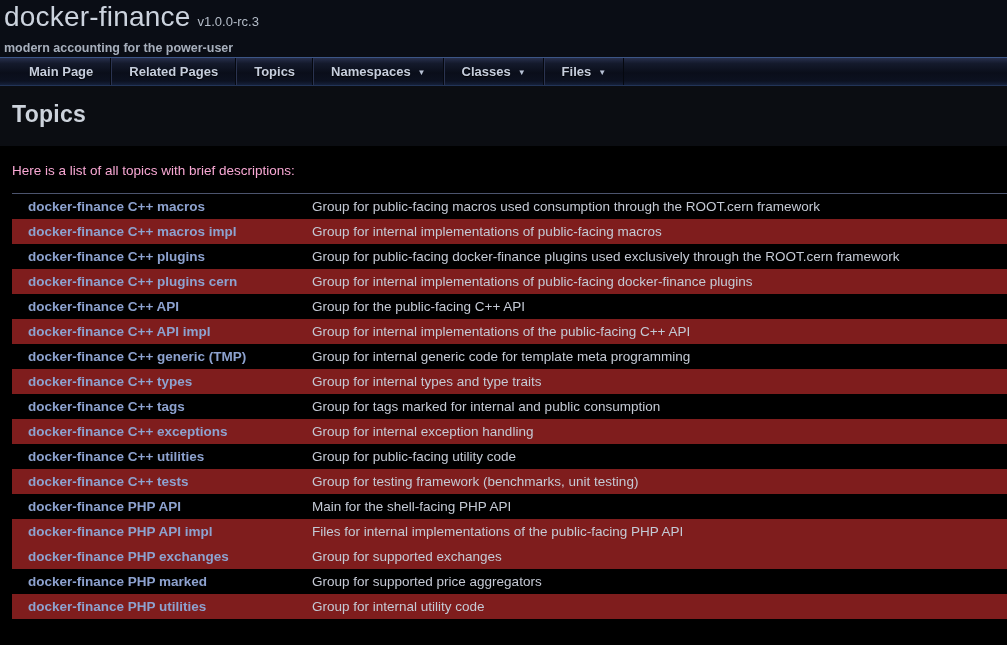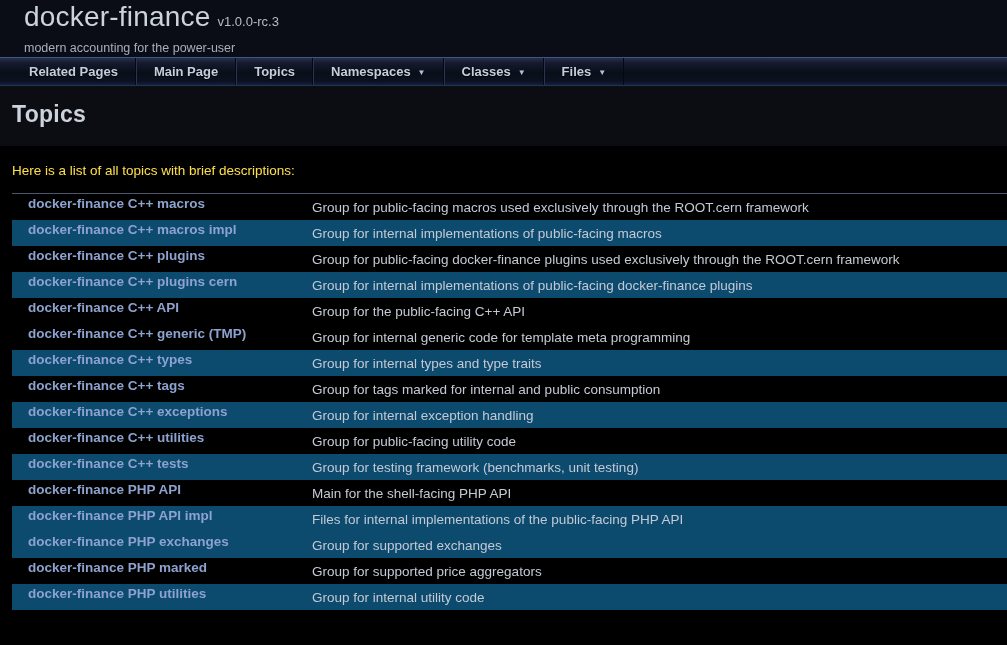--- a/index.html
+++ b/index.html
@@ -7,38 +7,39 @@
     margin: 0; padding: 0;
     width: 1007px; height: 645px;
     overflow: hidden;
     background: #000000;
     font-family: "Liberation Sans", sans-serif;
   }
 
   
   .titlearea {
     background: #0a0d15;
-    padding: 0 0 0 24px;
+    padding: 0 0 0 4px;
     height: 57px;
   }
   .project-row { padding-top: 1px; line-height: 32px; white-space: nowrap; }
   .project-name {
     font-size: 28px;
     color: #ccd3de;
     letter-spacing: 0.2px;
   }
   .project-version {
     font-size: 13px;
     color: #b4bcc8;
     margin-left: 7px;
   }
   .project-brief {
     font-size: 12.5px;
     color: #a7afbc;
     margin-top: 3px;
+    font-weight: bold;
   }
 
   
   .tabs {
     height: 29px;
     border-top: 1px solid #3c5586;
     border-bottom: 1px solid #223457;
     background: linear-gradient(to bottom, #272f4c 0%, #141a2c 20%, #0a0e1a 55%, #0c1120 85%, #15203a 100%);
     display: flex;
     align-items: stretch;
@@ -79,34 +80,34 @@
     color: #cdd3dc;
     letter-spacing: 0.3px;
   }
 
   
   .contents { background: #000000; }
   .intro-text {
     margin: 0;
     padding: 17px 0 15px 12px;
     font-size: 13.5px;
-    color: #fde047;
+    color: #f9a8d4;
   }
 
   table.directory {
     border-collapse: collapse;
     margin-left: 12px;
     width: 995px;
     border-top: 1px solid #4c546e;
   }
   table.directory tr { height: 25px; }
-  table.directory tr.alt { background: #0c4a6e; }
+  table.directory tr.alt { background: #7f1d1d; }
   td.entry {
     width: 299px;
-    padding: 0 0 8px 16px;
+    padding: 0 0 0 16px;
     white-space: nowrap;
     vertical-align: middle;
   }
   td.entry a {
     font-size: 13.5px;
     font-weight: bold;
     color: #8da2cf;
     text-decoration: none;
     cursor: pointer;
   }
@@ -123,26 +124,26 @@
 
 <div class="titlearea">
   <div class="project-row">
     <span class="project-name">docker-finance</span><span class="project-version">v1.0.0-rc.3</span>
   </div>
   <div class="project-brief">modern accounting for the power-user</div>
 </div>
 
 <div class="tabs" id="nav-container">
   <div class="tab">
+    <span class="tab-label">Main Page</span>
+
+  </div>
+
+  <div class="tab">
     <span class="tab-label">Related Pages</span>
-
-  </div>
-
-  <div class="tab">
-    <span class="tab-label">Main Page</span>
 
   </div>
 
   <div class="tab">
     <span class="tab-label">Topics</span>
 
   </div>
 
   <div class="tab">
     <span class="tab-label">Namespaces</span>
@@ -164,21 +165,21 @@
   <div class="page-title">Topics</div>
 </div>
 
 <div class="contents">
   <p class="intro-text">Here is a list of all topics with brief descriptions:</p>
 
   <table class="directory">
     <tbody id="topics-body">
   <tr>
     <td class="entry"><a>docker-finance C++ macros</a></td>
-    <td class="desc">Group for public-facing macros used exclusively through the ROOT.cern framework</td>
+    <td class="desc">Group for public-facing macros used consumption through the ROOT.cern framework</td>
   </tr>
 
   <tr class="alt">
     <td class="entry"><a>docker-finance C++ macros impl</a></td>
     <td class="desc">Group for internal implementations of public-facing macros</td>
   </tr>
 
   <tr>
     <td class="entry"><a>docker-finance C++ plugins</a></td>
     <td class="desc">Group for public-facing docker-finance plugins used exclusively through the ROOT.cern framework</td>
@@ -187,20 +188,24 @@
   <tr class="alt">
     <td class="entry"><a>docker-finance C++ plugins cern</a></td>
     <td class="desc">Group for internal implementations of public-facing docker-finance plugins</td>
   </tr>
 
   <tr>
     <td class="entry"><a>docker-finance C++ API</a></td>
     <td class="desc">Group for the public-facing C++ API</td>
   </tr>
 
+  <tr class="alt">
+    <td class="entry"><a>docker-finance C++ API impl</a></td>
+    <td class="desc">Group for internal implementations of the public-facing C++ API</td>
+  </tr>
 
   <tr>
     <td class="entry"><a>docker-finance C++ generic (TMP)</a></td>
     <td class="desc">Group for internal generic code for template meta programming</td>
   </tr>
 
   <tr class="alt">
     <td class="entry"><a>docker-finance C++ types</a></td>
     <td class="desc">Group for internal types and type traits</td>
   </tr>

